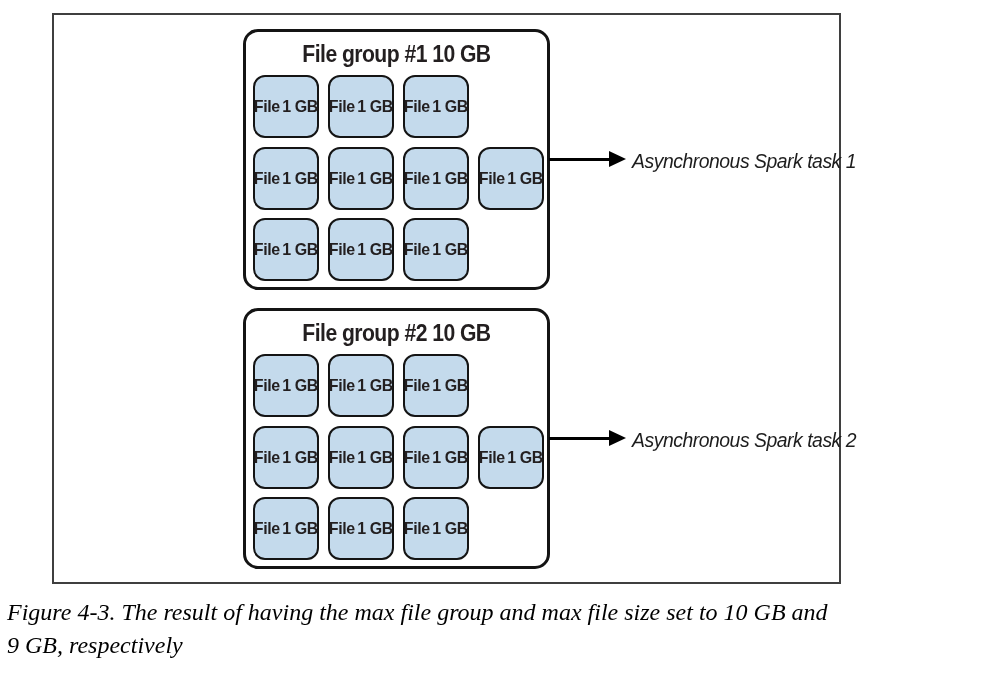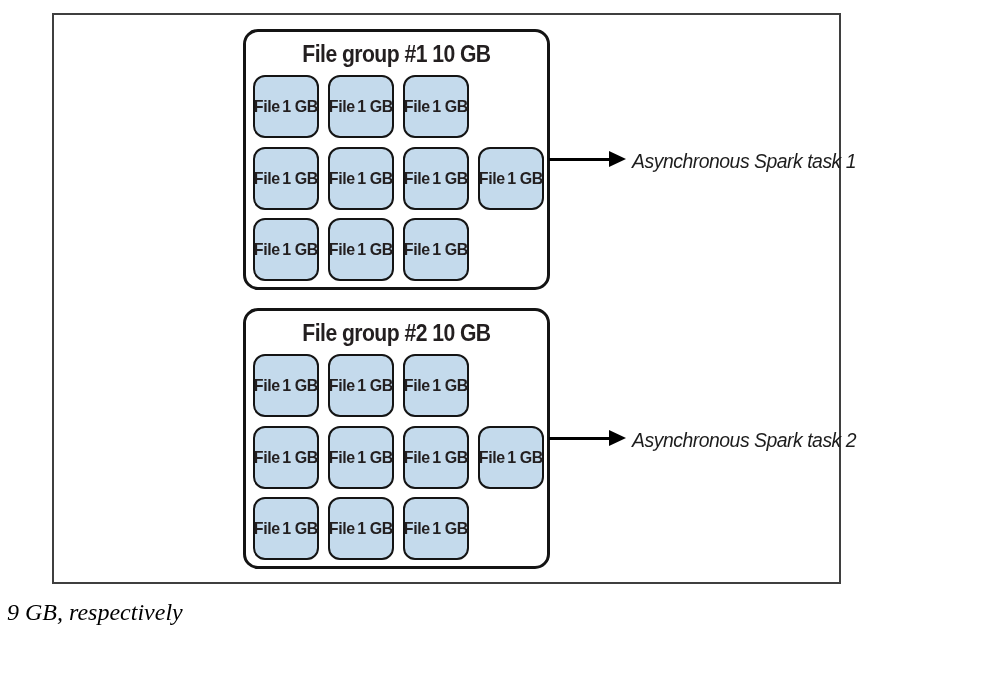--- a/index.html
+++ b/index.html
@@ -209,16 +209,17 @@
     <div class="task-label l1">Asynchronous Spark task 1</div>
 
     <div class="task-arrow a2">
       <span class="arrowhead"></span>
     </div>
     <div class="task-label l2">Asynchronous Spark task 2</div>
 
   </div>
 
   <div class="caption">
+    <div>Figure 4-3. The result of having the max file group and max file size set to 10 GB and</div>
     <div>9 GB, respectively</div>
   </div>
 
 </div>
 
 </body></html>

